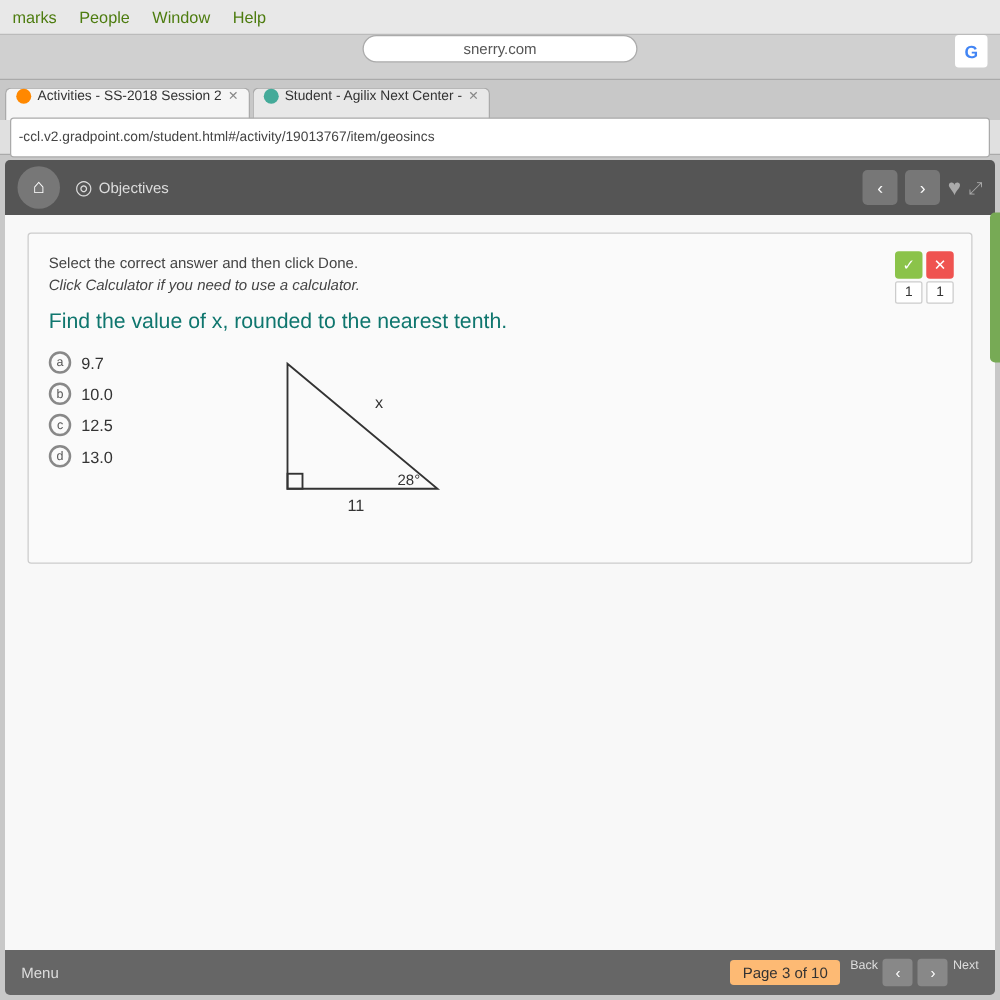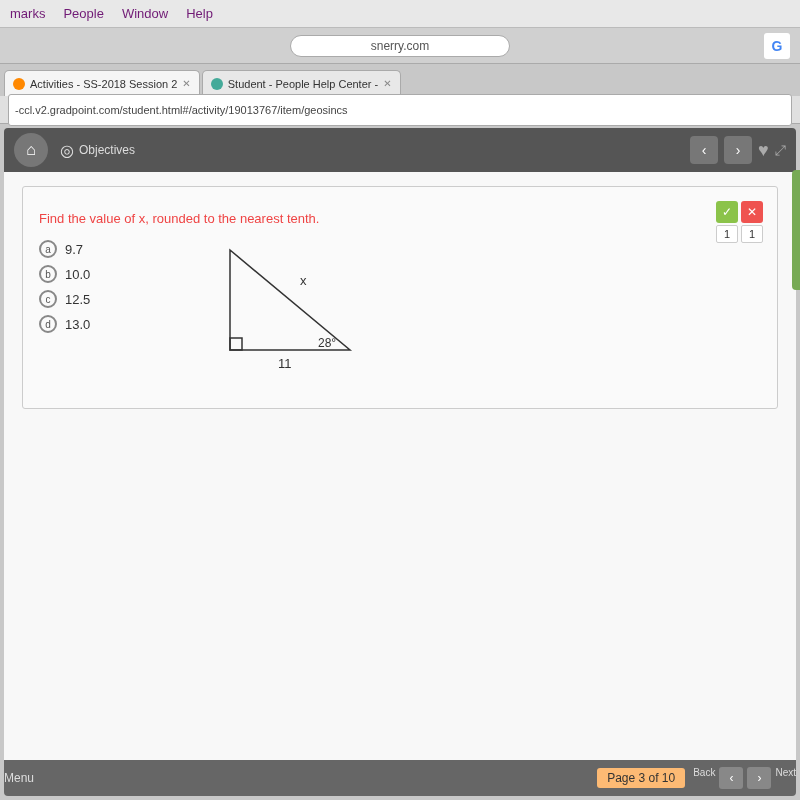--- a/index.html
+++ b/index.html
@@ -16,30 +16,30 @@
       background: #e8e8e8;
       height: 28px;
       display: flex;
       align-items: center;
       padding: 0 10px;
       gap: 18px;
       border-bottom: 1px solid #bbb;
     }
     .menu-bar span {
       font-size: 13px;
-      color: #701a75;
+      color: #4d7c0f;
       cursor: pointer;
     }
 
     
     .address-bar-area {
       background: #d0d0d0;
       height: 36px;
       display: flex;
-      align-items: center;
+      align-items: flex-start;
       justify-content: center;
       gap: 10px;
       border-bottom: 1px solid #aaa;
       position: relative;
     }
     .address-input {
       width: 220px;
       height: 22px;
       border-radius: 11px;
       border: 1px solid #aaa;
@@ -71,21 +71,21 @@
       display: flex;
       align-items: flex-end;
       padding: 0 4px;
       gap: 2px;
     }
     .tab {
       height: 26px;
       background: #e8e8e8;
       border-radius: 5px 5px 0 0;
       display: flex;
-      align-items: center;
+      align-items: flex-start;
       padding: 0 8px;
       font-size: 11px;
       color: #333;
       gap: 5px;
       min-width: 160px;
       border: 1px solid #aaa;
       border-bottom: none;
     }
     .tab.active {
       background: #f5f5f5;
@@ -296,22 +296,22 @@
       padding: 4px 10px;
       font-size: 12px;
       font-weight: bold;
       color: #333;
       text-align: center;
       min-width: 70px;
     }
 
     
     .question-text {
-      font-size: 13px;
-      color: #ef4444;
+      font-size: 17px;
+      color: #0f766e;
       margin: 10px 0 14px 0;
     }
 
     
     .choices {
       display: flex;
       flex-direction: column;
       gap: 7px;
       margin-bottom: 14px;
     }
@@ -360,21 +360,21 @@
       cursor: pointer;
     }
 
     
     .bottom-bar {
       background: #666;
       height: 36px;
       display: flex;
       align-items: center;
       justify-content: space-between;
-      padding: 0 0;
+      padding: 0 13px;
       border-radius: 0 0 4px 4px;
     }
     .menu-label {
       color: #ddd;
       font-size: 12px;
       cursor: pointer;
     }
     .pagination {
       display: flex;
       align-items: center;
@@ -435,21 +435,21 @@
 </div>
 
 <div class="tab-bar">
   <div class="tab active">
     <div class="tab-icon orange"></div>
     <span>Activities - SS-2018 Session 2</span>
     <span class="tab-close">✕</span>
   </div>
   <div class="tab">
     <div class="tab-icon"></div>
-    <span>Student - People Help Center -</span>
+    <span>Student - Agilix Next Center -</span>
     <span class="tab-close">✕</span>
   </div>
 </div>
 
 <div class="url-bar">
   <input class="url-input" type="text" value="-ccl.v2.gradpoint.com/student.html#/activity/19013767/item/geosincs" style="">
 </div>
 
 <div class="content-area">
 
@@ -471,20 +471,22 @@
       <span class="heart-btn">♥</span>
       <span class="expand-btn">⤢</span>
     </div>
   </div>
 
   <div class="main-panel">
 
     <div class="question-box">
 
       <div class="instructions">
+        <div><span>Select the correct answer and then click Done.</span></div>
+        <div><span class="italic">Click Calculator if you need to use a calculator.</span></div>
       </div>
 
       <div class="question-status">
         <div class="score-box">
           <div class="score-icons">
             <div class="score-check">✓</div>
             <div class="score-x">✕</div>
           </div>
           <div class="score-nums">
             <div class="score-num">1</div>

